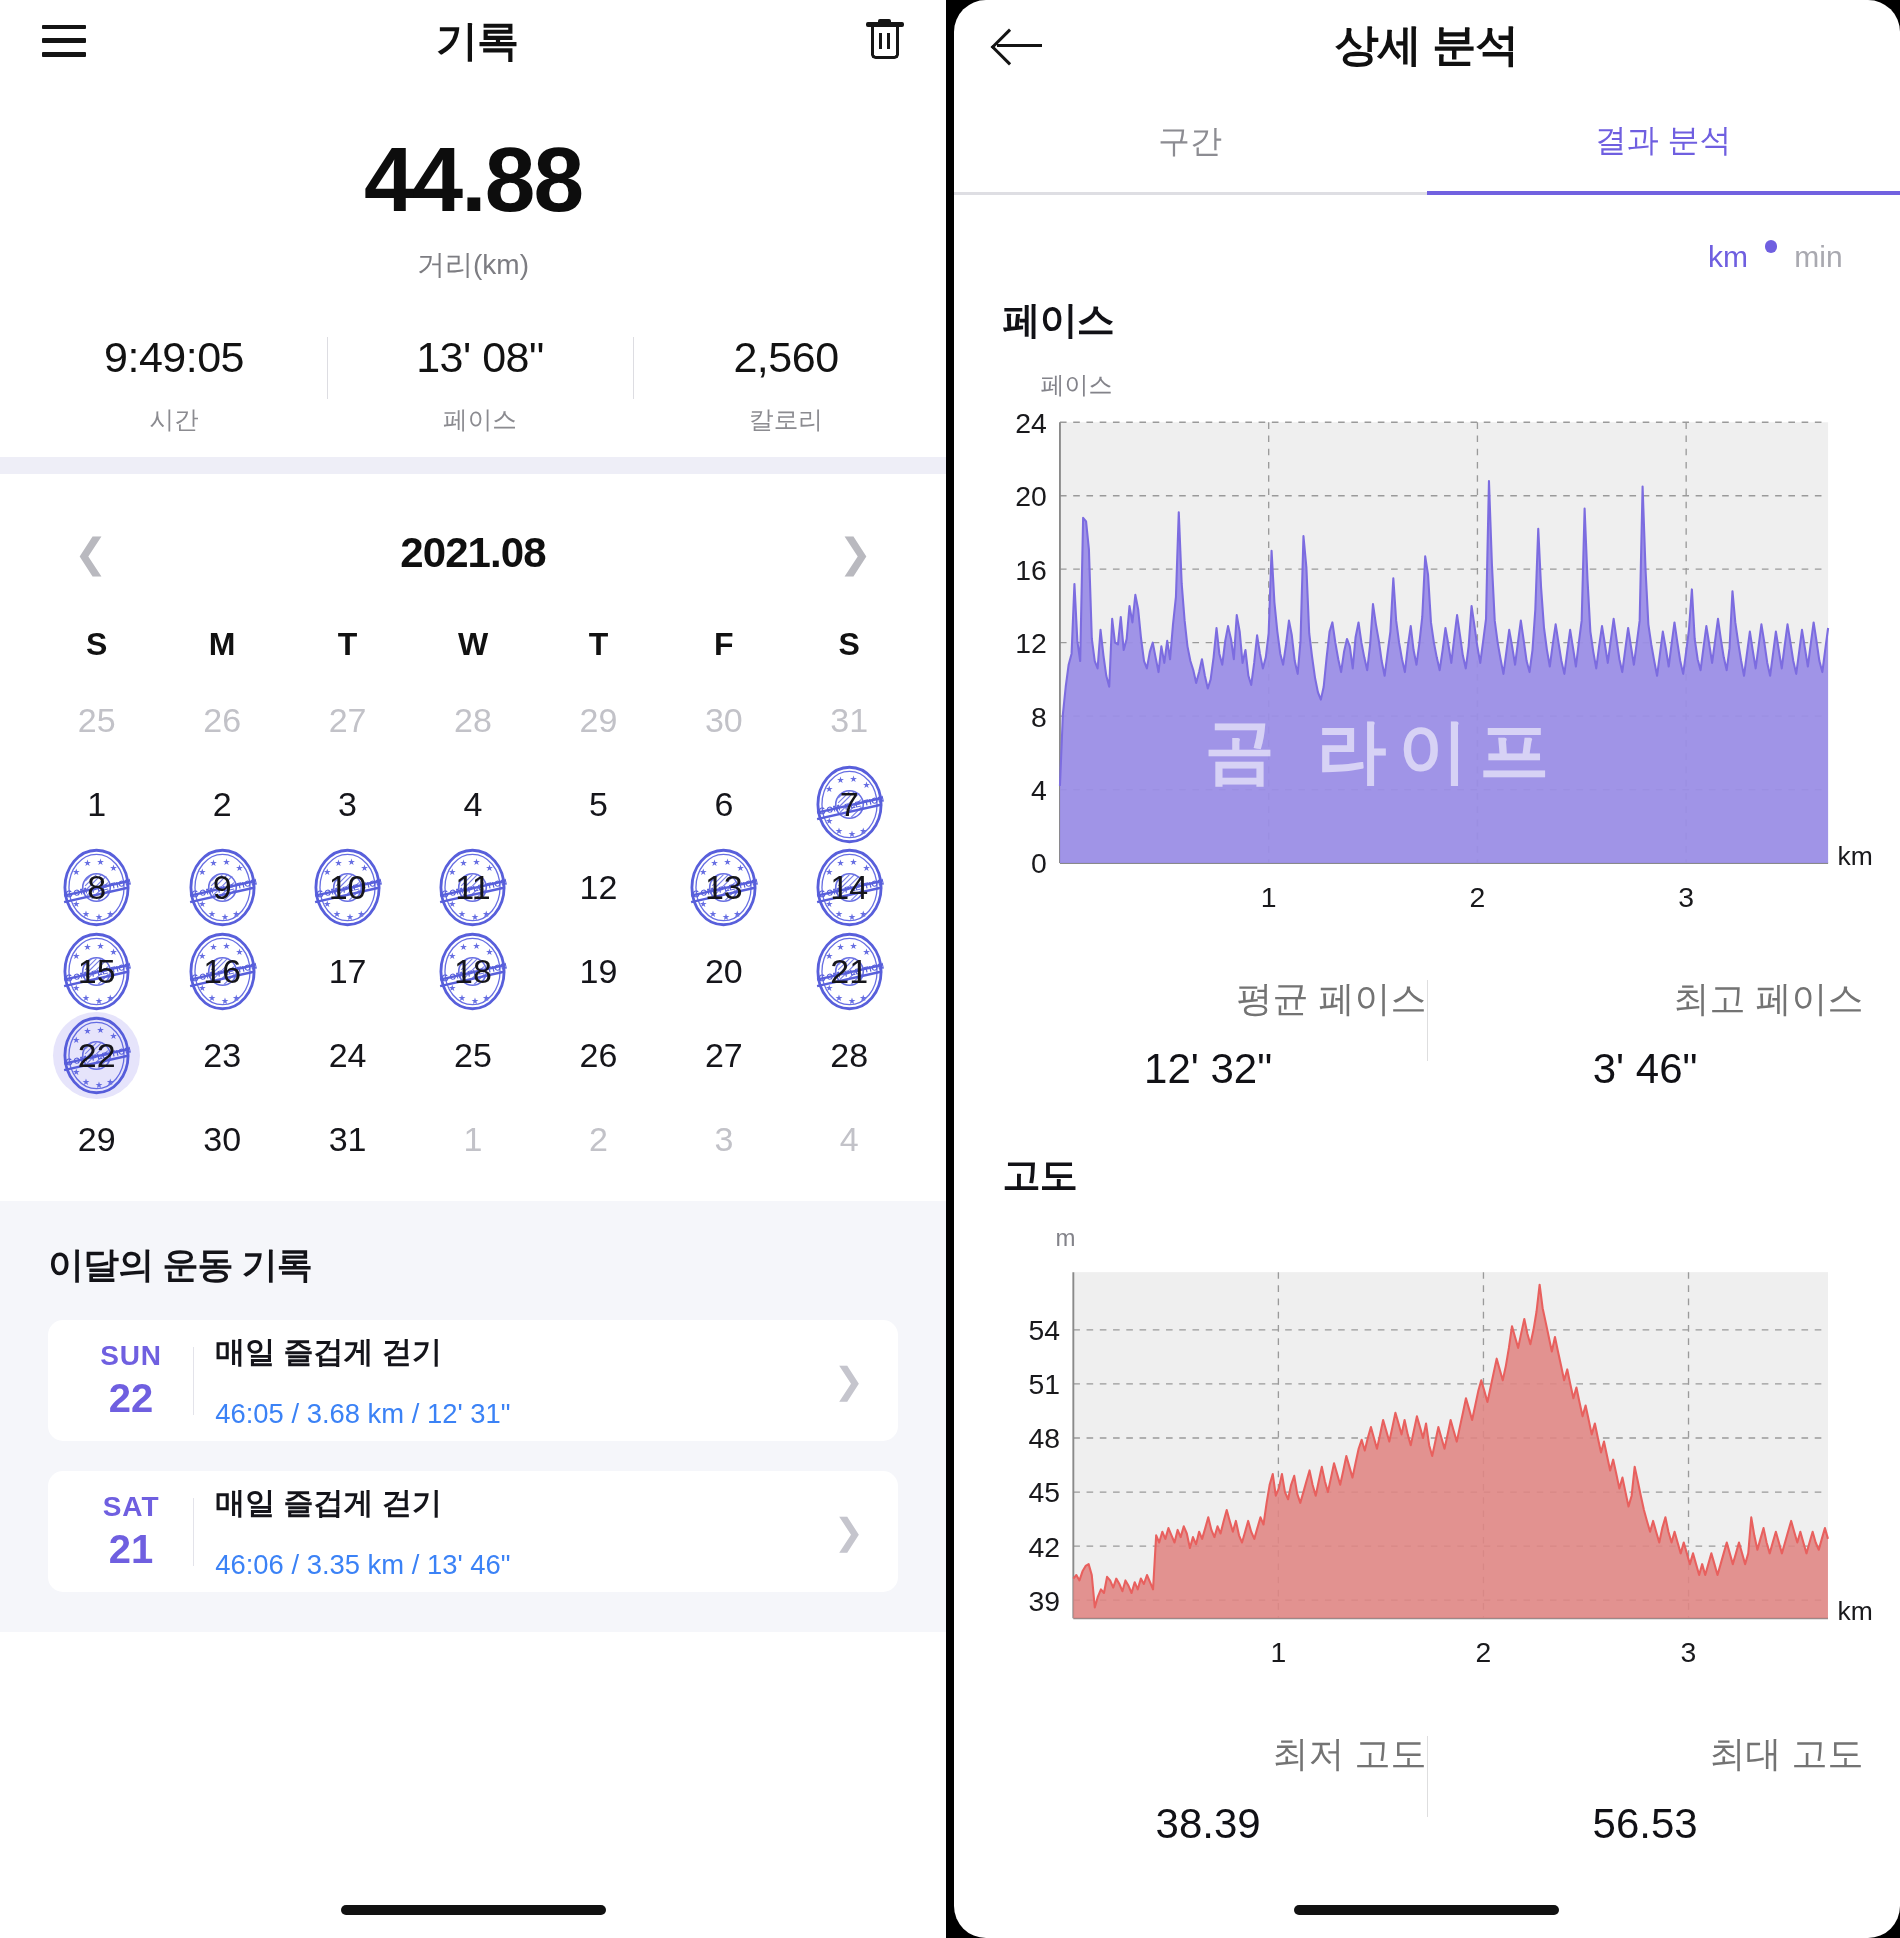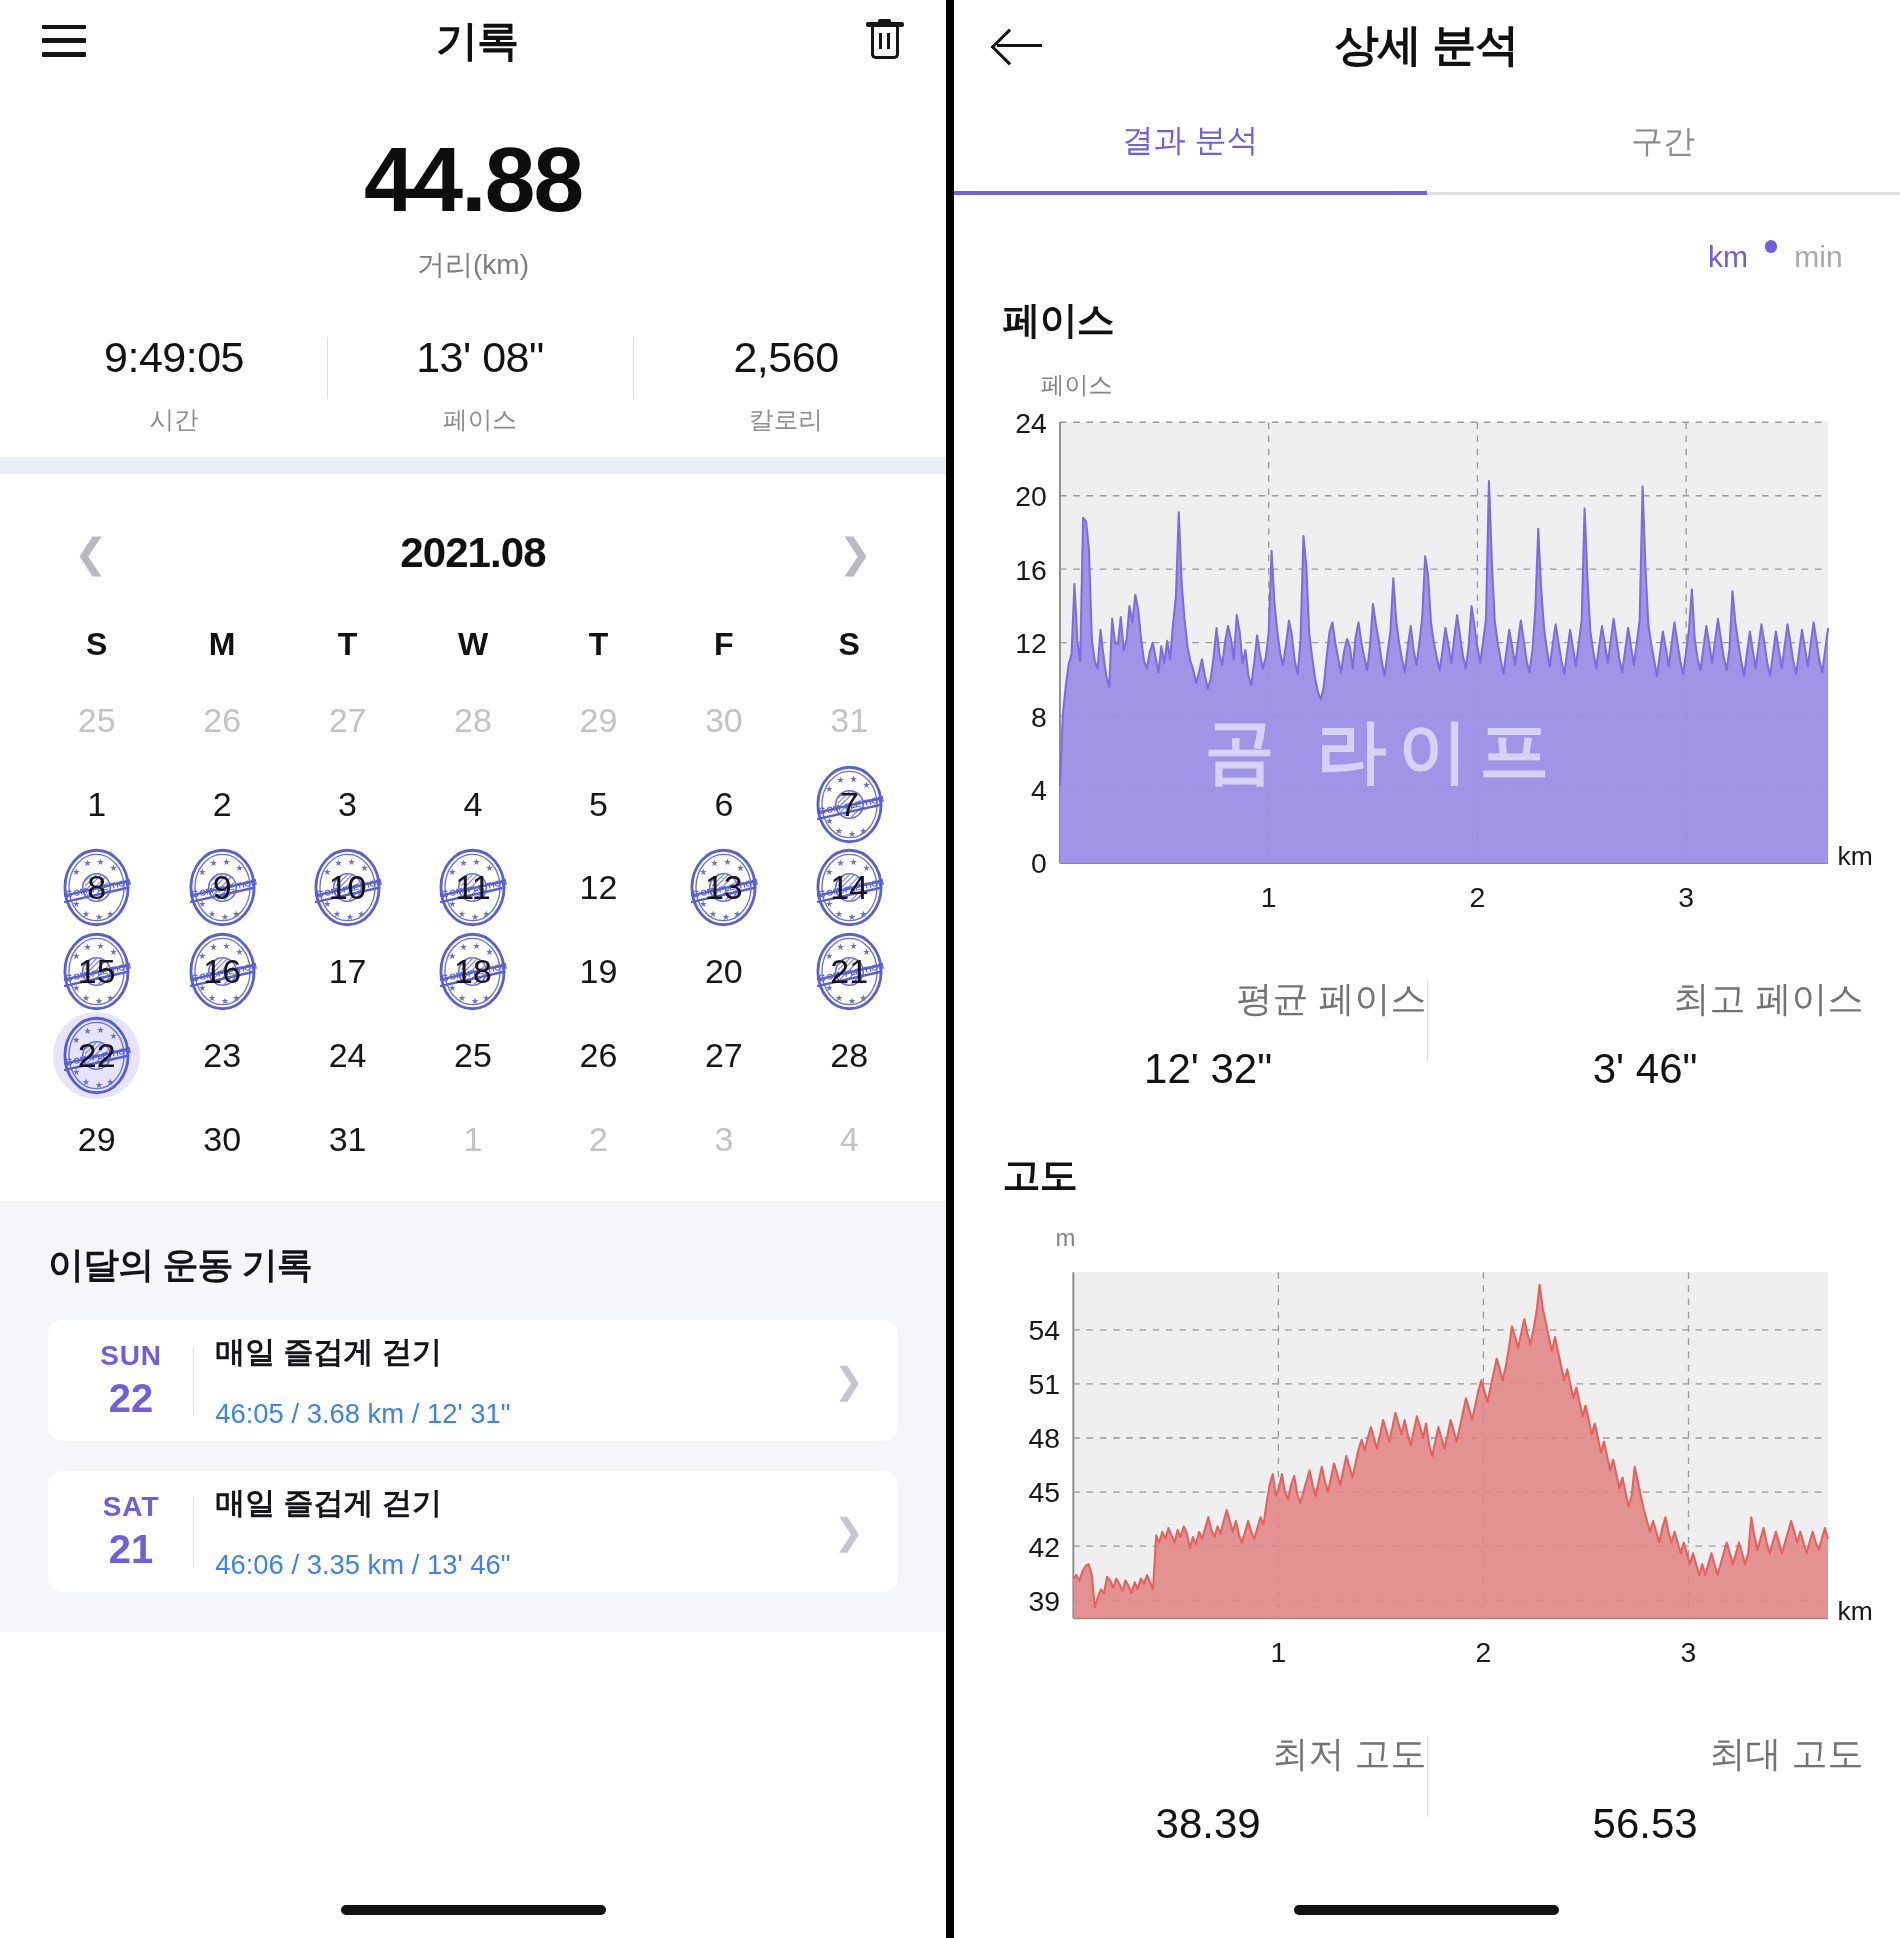--- a/index.html
+++ b/index.html
@@ -5,21 +5,21 @@
   * { box-sizing: border-box; margin: 0; padding: 0; }
   html, body {
     width: 1900px; height: 1938px;
     background: #000;
     font-family: "Liberation Sans", "DejaVu Sans", sans-serif;
     overflow: hidden;
   }
   .screen { display: flex; width: 1900px; height: 1938px; gap: 7.6px; background: #000; }
   .panel { background: #ffffff; height: 1938px; position: relative; overflow: hidden; }
   .panel.left { width: 946px; }
-  .panel.right { width: 946px; }
+  .panel.right { width: 946px; border-radius: 32px; }
 
   
   .topbar { height: 81px; display: flex; align-items: center; padding: 0 42px; position: relative; }
   .hamburger { width: 44px; height: 32px; display: flex; flex-direction: column; justify-content: space-between; cursor: pointer; }
   .hamburger span { display: block; height: 4.7px; background: #141414; border-radius: 0.9px; }
   .topbar-title {
     position: absolute; left: 8px; right: 0; text-align: center;
     font-size: 42px; font-weight: 700; color: #101010; letter-spacing: -0.9px;
   }
   .trash { margin-left: auto; width: 38px; height: 44px; position: relative; cursor: pointer; }
@@ -742,22 +742,22 @@
   </div>
 
   <div class="panel right">
 
     <div class="rtop">
       <div class="backarrow"></div>
       <div class="rtop-title">상세 분석</div>
     </div>
 
     <div class="tabs">
+      <div class="tab">구간</div>
       <div class="tab active">결과 분석</div>
-      <div class="tab">구간</div>
     </div>
 
     <div class="unit-toggle">
       <div class="unit on">km</div>
       <div class="unit-dot"></div>
       <div class="unit">min</div>
     </div>
 
     <div class="sec-title">페이스</div>
     <div class="axis-unit">페이스</div>

